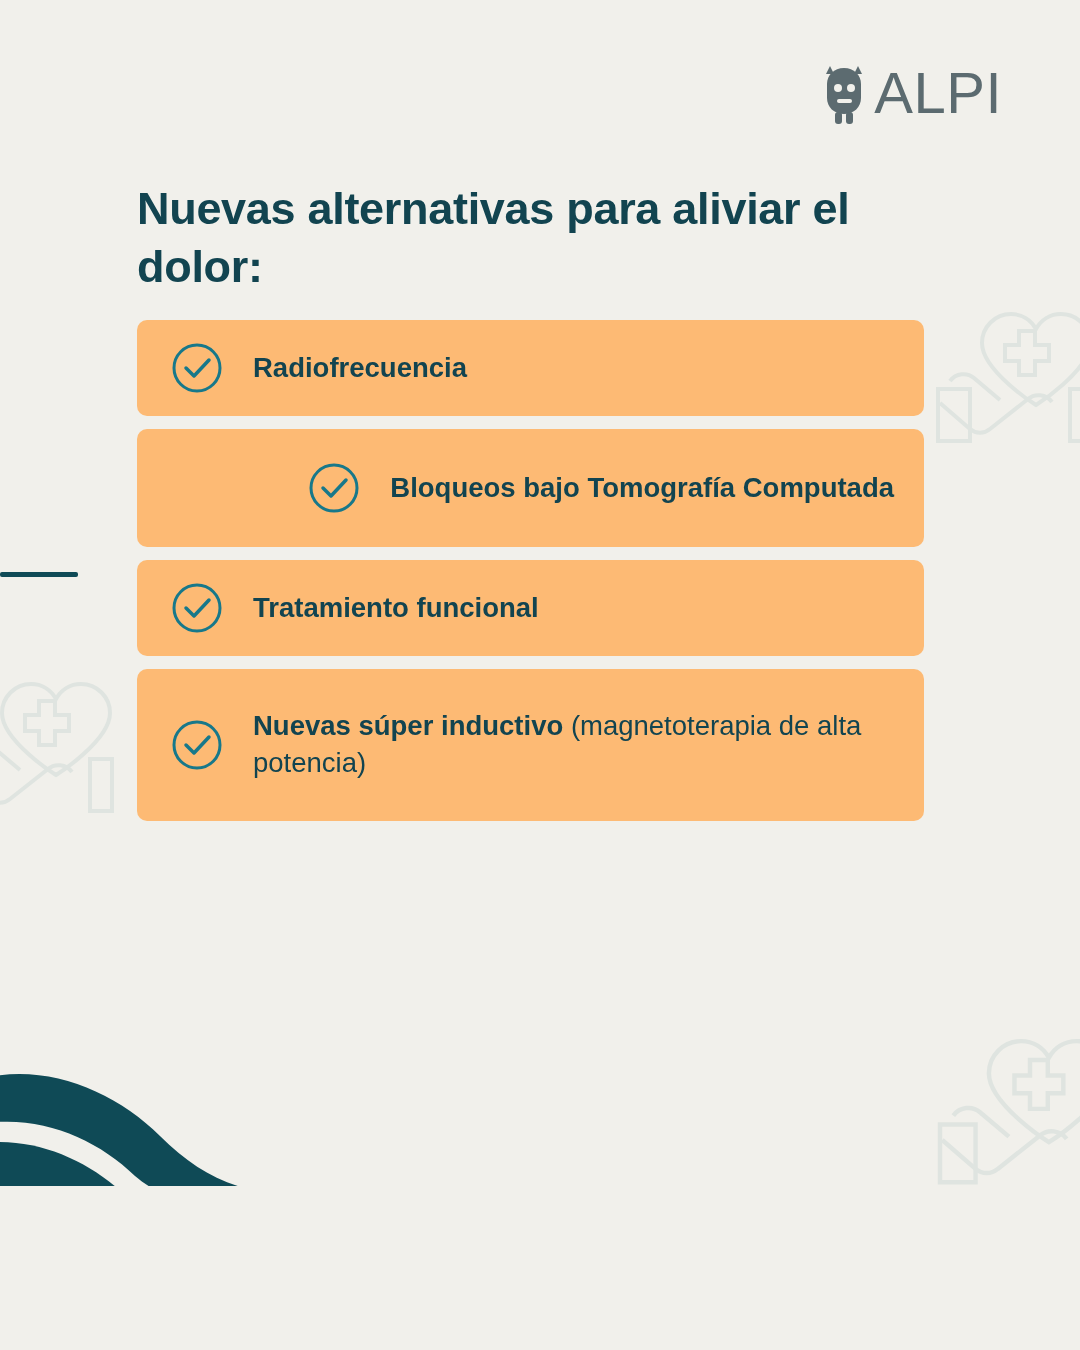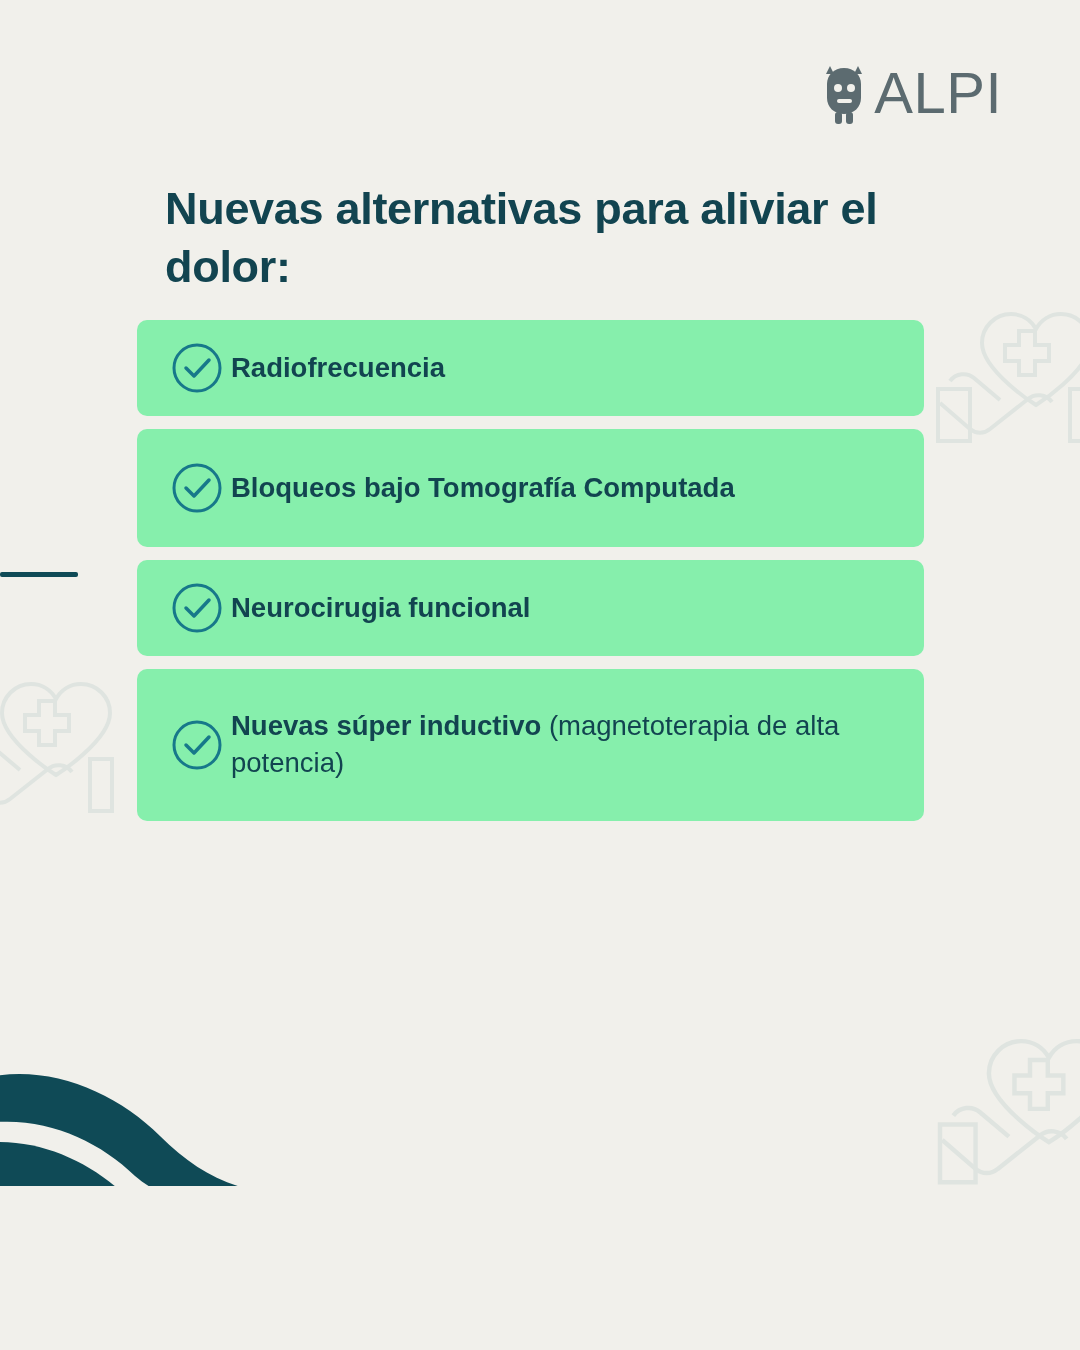--- a/index.html
+++ b/index.html
@@ -73,44 +73,43 @@
   .headline {
     position: absolute;
     left: 137px;
     top: 150px;
     width: 760px;
     font-size: 45px;
     font-weight: bold;
     line-height: 1.28;
     letter-spacing: -0.3px;
     color: #124450;
-    margin-left: 28px;
   }
 
   
   .list {
     position: absolute;
     left: 137px;
     top: 320px;
     width: 787px;
     display: flex;
     flex-direction: column;
     gap: 13px;
   }
   .item {
-    background: #86efac;
+    background: #fdba74;
     border-radius: 10px;
     display: flex;
     align-items: center;
-    gap: 6px;
+    gap: 28px;
     padding: 0 30px 0 32px;
     box-sizing: border-box;
     min-height: 96px;
   }
-  .item.tall { min-height: 118px; }
+  .item.tall { min-height: 118px; justify-content: flex-end; }
   .item.tall2 { min-height: 152px; }
   .item.tall3 { min-height: 160px; }
 
   .check {
     flex: 0 0 auto;
     width: 56px;
     height: 56px;
   }
 
   .item-text {
@@ -206,21 +205,21 @@
       </svg>
       <div class="item-text">Bloqueos bajo Tomografía Computada</div>
     </div>
 
 
     <div class="item">
       <svg class="check" viewBox="0 0 56 56" fill="none" stroke="#17788a" stroke-width="3">
         <circle cx="28" cy="28" r="23"></circle>
         <path d="M17 28 L25 36 L40 20" stroke-width="3.5" stroke-linecap="round" stroke-linejoin="round"></path>
       </svg>
-      <div class="item-text">Neurocirugia funcional</div>
+      <div class="item-text">Tratamiento funcional</div>
     </div>
 
     <div class="item tall2">
       <svg class="check" viewBox="0 0 56 56" fill="none" stroke="#17788a" stroke-width="3">
         <circle cx="28" cy="28" r="23"></circle>
         <path d="M17 28 L25 36 L40 20" stroke-width="3.5" stroke-linecap="round" stroke-linejoin="round"></path>
       </svg>
       <div class="item-text">
         <span>Nuevas súper inductivo</span>
         <span class="light">(magnetoterapia de alta potencia)</span>

